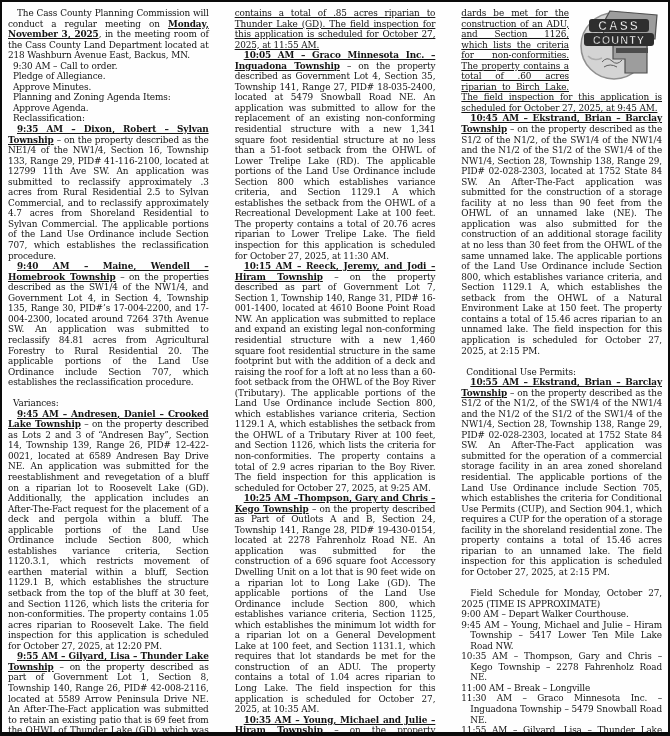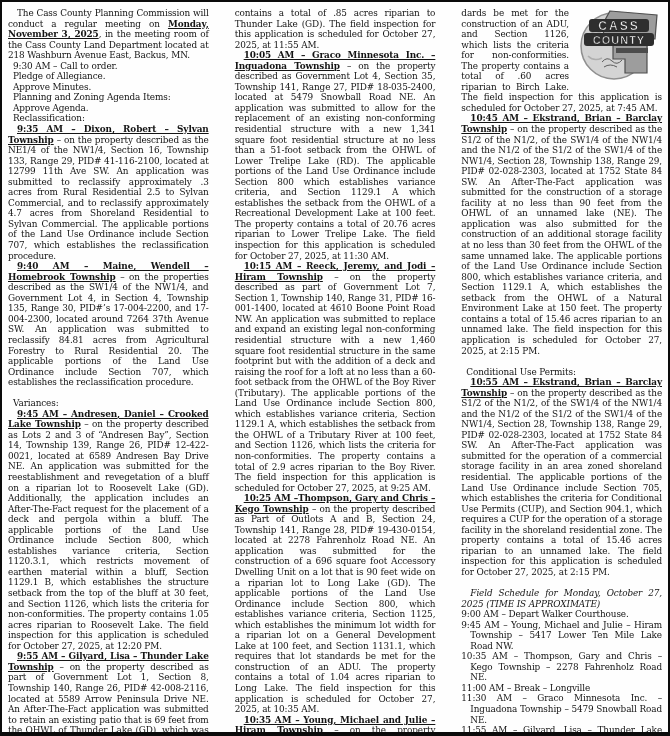--- a/index.html
+++ b/index.html
@@ -6,24 +6,24 @@
   .page{
     width:670px;height:736px;box-sizing:border-box;margin:0 auto;
     background:#fefefe;border:2px solid #0b0b0b;border-bottom-width:4px;
     padding:6px 6px 3px 6px;display:flex;gap:26px;
     font-family:"DejaVu Serif","Liberation Serif",serif;color:#141414;
     overflow:hidden;
   }
   .col{flex:1 1 0;min-width:0;font-size:8.9px;line-height:10.55px;letter-spacing:-0.12px;}
   .col p{margin:0;text-align:justify;}
   .p-body{text-indent:9px;}
-  .p-flow{text-indent:0;}
+  .p-flow{text-indent:0;text-decoration:underline;}
   .p-agenda{text-align:left !important;padding-left:5px;}
   .p-gap{height:10.5px;}
-  .p-fs{text-align:left;text-indent:9px;font-style:italic;}
+  .p-fs{text-align:left;text-indent:9px;}
   .p-sched{text-align:left;padding-left:9px;text-indent:-9px;}
   .st-bu{font-weight:bold;text-decoration:underline;}
   .st-u{}
   .logo-box{float:right;width:88px;height:74px;margin:0 0 2px 5px;}
   .logo-box svg{display:block;width:100%;height:100%;}
   .logo-word{font-family:"Liberation Sans",sans-serif;font-weight:bold;fill:#f2f2f2;stroke:#111;stroke-width:0.5px;}
 </style>
 </head>
 <body>
 
@@ -57,21 +57,21 @@
         <path d="M12,30 q8,-10 16,-4 M52,58 q8,-8 16,-2 M14,48 q6,6 14,2 M56,16 q8,-4 14,4" stroke="#aeaeae" stroke-width="1.5" fill="none"></path>
         <path d="M36,3 L83,7 L81,31 L73,31 L73,65 L51,65 L51,51 L39,51 L39,31 L29,29 L31,12 Z" fill="#9d9d9d" stroke="#4e4e4e" stroke-width="1.2"></path>
         <rect x="15" y="11" width="60" height="13" rx="3" fill="#2e2e2e"></rect>
         <text class="logo-word" x="45" y="21.5" font-size="12" text-anchor="middle" letter-spacing="2">CASS</text>
         <rect x="10" y="25" width="70" height="13" rx="3" fill="#2e2e2e"></rect>
         <text class="logo-word" x="45" y="35.5" font-size="11" text-anchor="middle" letter-spacing="1">COUNTY</text>
         <rect x="42" y="40" width="32" height="5" fill="#4c4c4c"></rect>
         <path d="M28,54 q5,-6 10,-1 t10,-1 M30,59 q6,-4 13,0" stroke="#5e5e5e" stroke-width="1" fill="none"></path>
       </svg>
     </div>
-  <p class="p-flow"><span>dards be met for the construction of an ADU, and Section 1126, which lists the criteria for non-conformities. The property contains a total of .60 acres riparian to Birch Lake.  The field inspection for this application is scheduled for October 27, 2025, at 7:45 AM.</span></p>
+  <p class="p-flow"><span>dards be met for the construction of an ADU, and Section 1126, which lists the criteria for non-conformities. The property contains a total of .60 acres riparian to Birch Lake.  The field inspection for this application is scheduled for October 27, 2025, at 9:45 AM.</span></p>
       <p class="p-body"><span class="st-bu">10:45 AM – Ekstrand, Brian – Barclay Township</span><span> – on the property described as the S1/2 of the N1/2, of the SW1/4 of the NW1/4 and the N1/2 of the S1/2 of the SW1/4 of the NW1/4, Section 28, Township 138, Range 29, PID# 02-028-2303, located at 1752 State 84 SW.  An After-The-Fact application was submitted for the construction of a storage facility at no less than 90 feet from the OHWL of an unnamed lake (NE).  The application was also submitted for the construction of an additional storage facility at no less than 30 feet from the OHWL of the same unnamed lake.  The applicable portions of the Land Use Ordinance include Section 800, which establishes variance criteria, and Section 1129.1 A, which establishes the setback from the OHWL of a Natural Environment Lake at 150 feet.  The property contains a total of 15.46 acres riparian to an unnamed lake.  The field inspection for this application is scheduled for October 27, 2025, at 2:15 PM.</span></p>
       <p class="p-gap"></p>
       <p class="p-agenda"><span class="st-u">Conditional Use Permits:</span></p>
       <p class="p-body"><span class="st-bu">10:55 AM – Ekstrand, Brian – Barclay Township</span><span> – on the property described as the S1/2 of the N1/2, of the SW1/4 of the NW1/4 and the N1/2 of the S1/2 of the SW1/4 of the NW1/4, Section 28, Township 138, Range 29, PID# 02-028-2303, located at 1752 State 84 SW.  An After-The-Fact application was submitted for the operation of a commercial storage facility in an area zoned shoreland residential.  The applicable portions of the Land Use Ordinance include Section 705, which establishes the criteria for Conditional Use Permits (CUP), and Section 904.1, which requires a CUP for the operation of a storage facility in the shoreland residential zone.  The property contains a total of 15.46 acres riparian to an unnamed lake.  The field inspection for this application is scheduled for October 27, 2025, at 2:15 PM.</span></p>
       <p class="p-gap"></p>
       <p class="p-fs"><span>Field Schedule for Monday, October 27, 2025 (TIME IS APPROXIMATE)</span></p>
       <p class="p-sched"><span>9:00 AM – Depart Walker Courthouse.</span></p>
       <p class="p-sched"><span>9:45 AM – Young, Michael and Julie – Hiram Township – 5417 Lower Ten Mile Lake Road NW.</span></p>
       <p class="p-sched"><span>10:35 AM – Thompson, Gary and Chris – Kego Township – 2278 Fahrenholz Road NE.</span></p>
       <p class="p-sched"><span>11:00 AM – Break – Longville</span></p>

